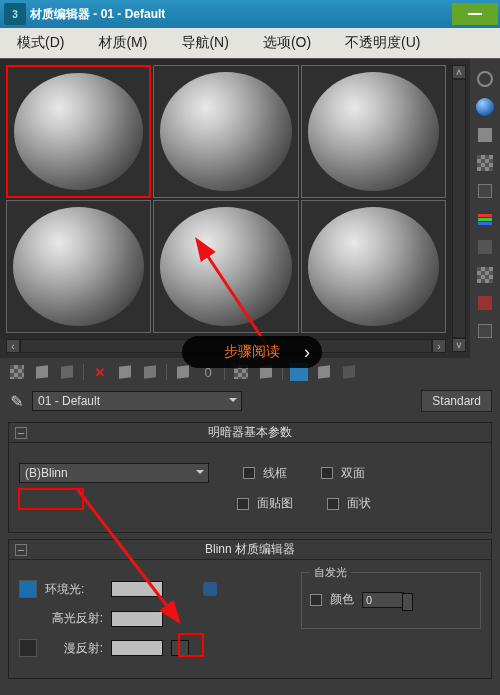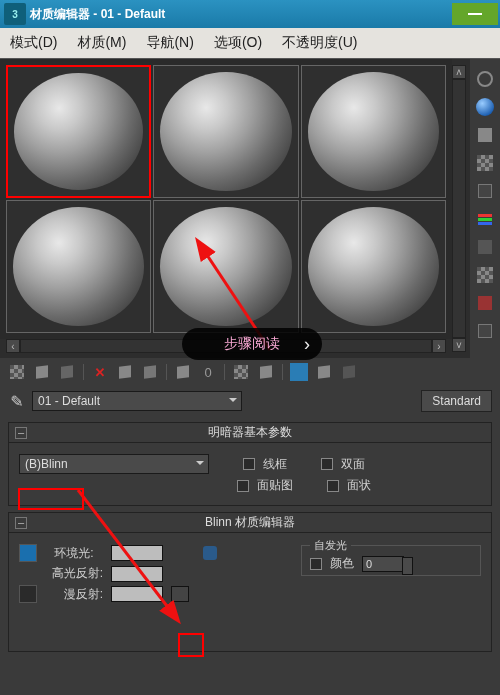--- a/index.html
+++ b/index.html
@@ -7,21 +7,21 @@
   
   
   .titlebar { height: 28px; background: linear-gradient(#2b92c1,#1a7aa8); display: flex; align-items: center; color: #fff; }
   .titlebar .logo { width: 22px; height: 22px; background:#0f5f7a; margin: 0 4px; display:flex;align-items:center;justify-content:center;color:#9ee;font-size:10px;font-weight:bold;border-radius:2px;}
   .titlebar .title { flex:1; font-size: 12px; font-weight: bold; }
   .titlebar .minbtn { width: 46px; height: 22px; background:#64a62a; display:flex;align-items:center;justify-content:center; margin-right:2px;}
   .titlebar .minbtn::after{content:"";width:14px;height:2px;background:#fff;}
   
   
   .menubar { height: 30px; background:#e5e3de; display:flex; align-items:center; font-size:14px; color:#222; }
-  .menubar span { padding: 0 10px; cursor:default;}
+  .menubar span { padding: 0 17px; cursor:default;}
   
   
   .main { display:flex; height: 300px; background:#2d2d2d; border-top:1px solid #555;}
   .slots-wrap { flex:1; position:relative; }
   .slots { display:grid; grid-template-columns:repeat(3,1fr); grid-template-rows:repeat(2,1fr); gap:2px; padding:6px; height:280px; background:#2a2a2a;}
   .slot { background:#2f2f2f; border:1px solid #666; position:relative; }
   .slot.sel { border:2px solid #f00; }
   .sphere { position:absolute; inset:6px; border-radius:50%;
     background: radial-gradient(circle at 35% 30%, #e8e8e8 0%, #c9c9c9 18%, #a0a0a0 38%, #6a6a6a 62%, #3c3c3c 85%, #262626 100%);
   }
@@ -37,21 +37,21 @@
   .rstrip .ico { width:20px; height:20px; display:flex;align-items:center;justify-content:center;}
   .ico-circle{width:16px;height:16px;border:2px solid #888;border-radius:50%;}
   .ico-sphere{width:18px;height:18px;border-radius:50%;background:radial-gradient(circle at 35% 30%,#9cf 0%,#15a 80%);}
   .ico-sq{width:14px;height:14px;background:#888;}
   .ico-sq-dk{width:14px;height:14px;background:#444;border:1px solid #777;}
   .ico-check{width:16px;height:16px;background:repeating-conic-gradient(#888 0 25%,#555 0 50%);background-size:8px 8px;}
   .ico-bars{display:flex;flex-direction:column;gap:1px;}
   .ico-bars div{width:14px;height:3px;}
   
   
-  .step-badge{position:absolute;left:182px;top:328px;width:140px;height:32px;background:rgba(0,0,0,.85);border-radius:16px;display:flex;align-items:center;justify-content:center;color:#f9a8d4;font-size:14px;z-index:50;}
+  .step-badge{position:absolute;left:182px;top:336px;width:140px;height:32px;background:rgba(0,0,0,.85);border-radius:16px;display:flex;align-items:center;justify-content:center;color:#f97316;font-size:14px;z-index:50;}
   .step-badge::after{content:"›";position:absolute;right:12px;font-size:18px;color:#eee;}
   
   
   .toolbar{height:28px;background:#3a3a3a;display:flex;align-items:center;gap:7px;padding:0 8px;}
   .toolbar .tico{width:18px;height:18px;display:flex;align-items:center;justify-content:center;color:#999;font-size:13px;}
   .toolbar .sep{width:1px;height:16px;background:#555;}
   .tico.redx{color:#d22;font-weight:bold;}
   .tico.blue{background:#2a7db5;width:18px;height:18px;}
   .cube{width:12px;height:12px;background:#888;transform:skewY(-8deg);}
   
@@ -61,27 +61,27 @@
   .textbox, .combo{height:20px;background:#4a4a4a;border:1px solid #1a1a1a;color:#ddd;font-size:12px;padding:0 5px;display:flex;align-items:center;}
   .combo{position:relative;padding-right:18px;}
   .combo::after{content:"";position:absolute;right:4px;top:6px;border:4px solid transparent;border-top-color:#ccc;}
   .btn{height:22px;background:#4a4a4a;border:1px solid #222;color:#ddd;font-size:12px;padding:0 10px;display:flex;align-items:center;}
   
   
   .rollout{margin:6px 8px 0 8px;background:#3a3a3a;border:1px solid #222;}
   .rollout .hdr{height:20px;background:#3a3a3a;display:flex;align-items:center;justify-content:center;color:#ddd;font-size:12px;position:relative;border-bottom:1px solid #222;}
   .rollout .hdr .toggle{position:absolute;left:6px;width:12px;height:12px;border:1px solid #777;display:flex;align-items:center;justify-content:center;font-size:11px;color:#bbb;line-height:1;}
   .rollout .body{padding:8px 10px;color:#d0d0d0;font-size:12px;}
-  .row{display:flex;align-items:center;gap:8px;margin:3px 0;}
+  .row{display:flex;align-items:center;gap:8px;margin:12px 0;}
   .checkbox{width:12px;height:12px;border:1px solid #888;background:#2a2a2a;}
   .swatch{width:52px;height:16px;background:#bdbdbd;border:1px solid #111;}
   .swatch.sm{width:18px;height:16px;}
   .spin{width:42px;height:16px;background:#4a4a4a;border:1px solid #111;display:flex;align-items:center;padding:0 3px;font-size:11px;color:#ddd;position:relative;}
   .spin::after{content:"";position:absolute;right:-10px;top:0;width:9px;height:16px;background:#4a4a4a;border:1px solid #111;}
-  .fieldset{border:1px solid #555;padding:6px 8px 0 8px;position:relative;margin-top:4px;}
+  .fieldset{border:1px solid #555;padding:6px 8px 8px 8px;position:relative;margin-top:4px;}
   .fieldset .legend{position:absolute;top:-8px;left:8px;background:#3a3a3a;padding:0 4px;font-size:11px;color:#ccc;}
   .iconbox{width:18px;height:18px;background:#2a2a2a;border:1px solid #555;display:flex;align-items:center;justify-content:center;}
   .lockico{width:14px;height:14px;background:#2a5a8a;border-radius:3px;}
   
   
   svg.arrows{position:absolute;inset:0;width:500px;height:695px;pointer-events:none;z-index:40;}
   
   .red-box{position:absolute;border:2px solid #f00;pointer-events:none;z-index:45;}
 </style>
 </head>
@@ -252,21 +252,21 @@
 <div class="rollout" style="height:140px;">
   <div class="hdr">
     <div class="toggle">–</div>
     <span>Blinn 材质编辑器</span>
   </div>
   <div class="body" style="display:flex;gap:10px;">
 
     <div style="flex:1">
       <div class="row">
         <div class="iconbox" style="background:#1a6fae"></div>
-        <span style="width:58px;text-align:center">环境光:</span>
+        <span style="width:58px;text-align:left">环境光:</span>
         <div class="swatch"></div>
         <div style="width:24px"></div>
         <div class="lockico"></div>
       </div>
       <div class="row">
         <div style="width:18px"></div>
         <span style="width:58px;text-align:right">高光反射:</span>
         <div class="swatch"></div>
       </div>
       <div class="row">

